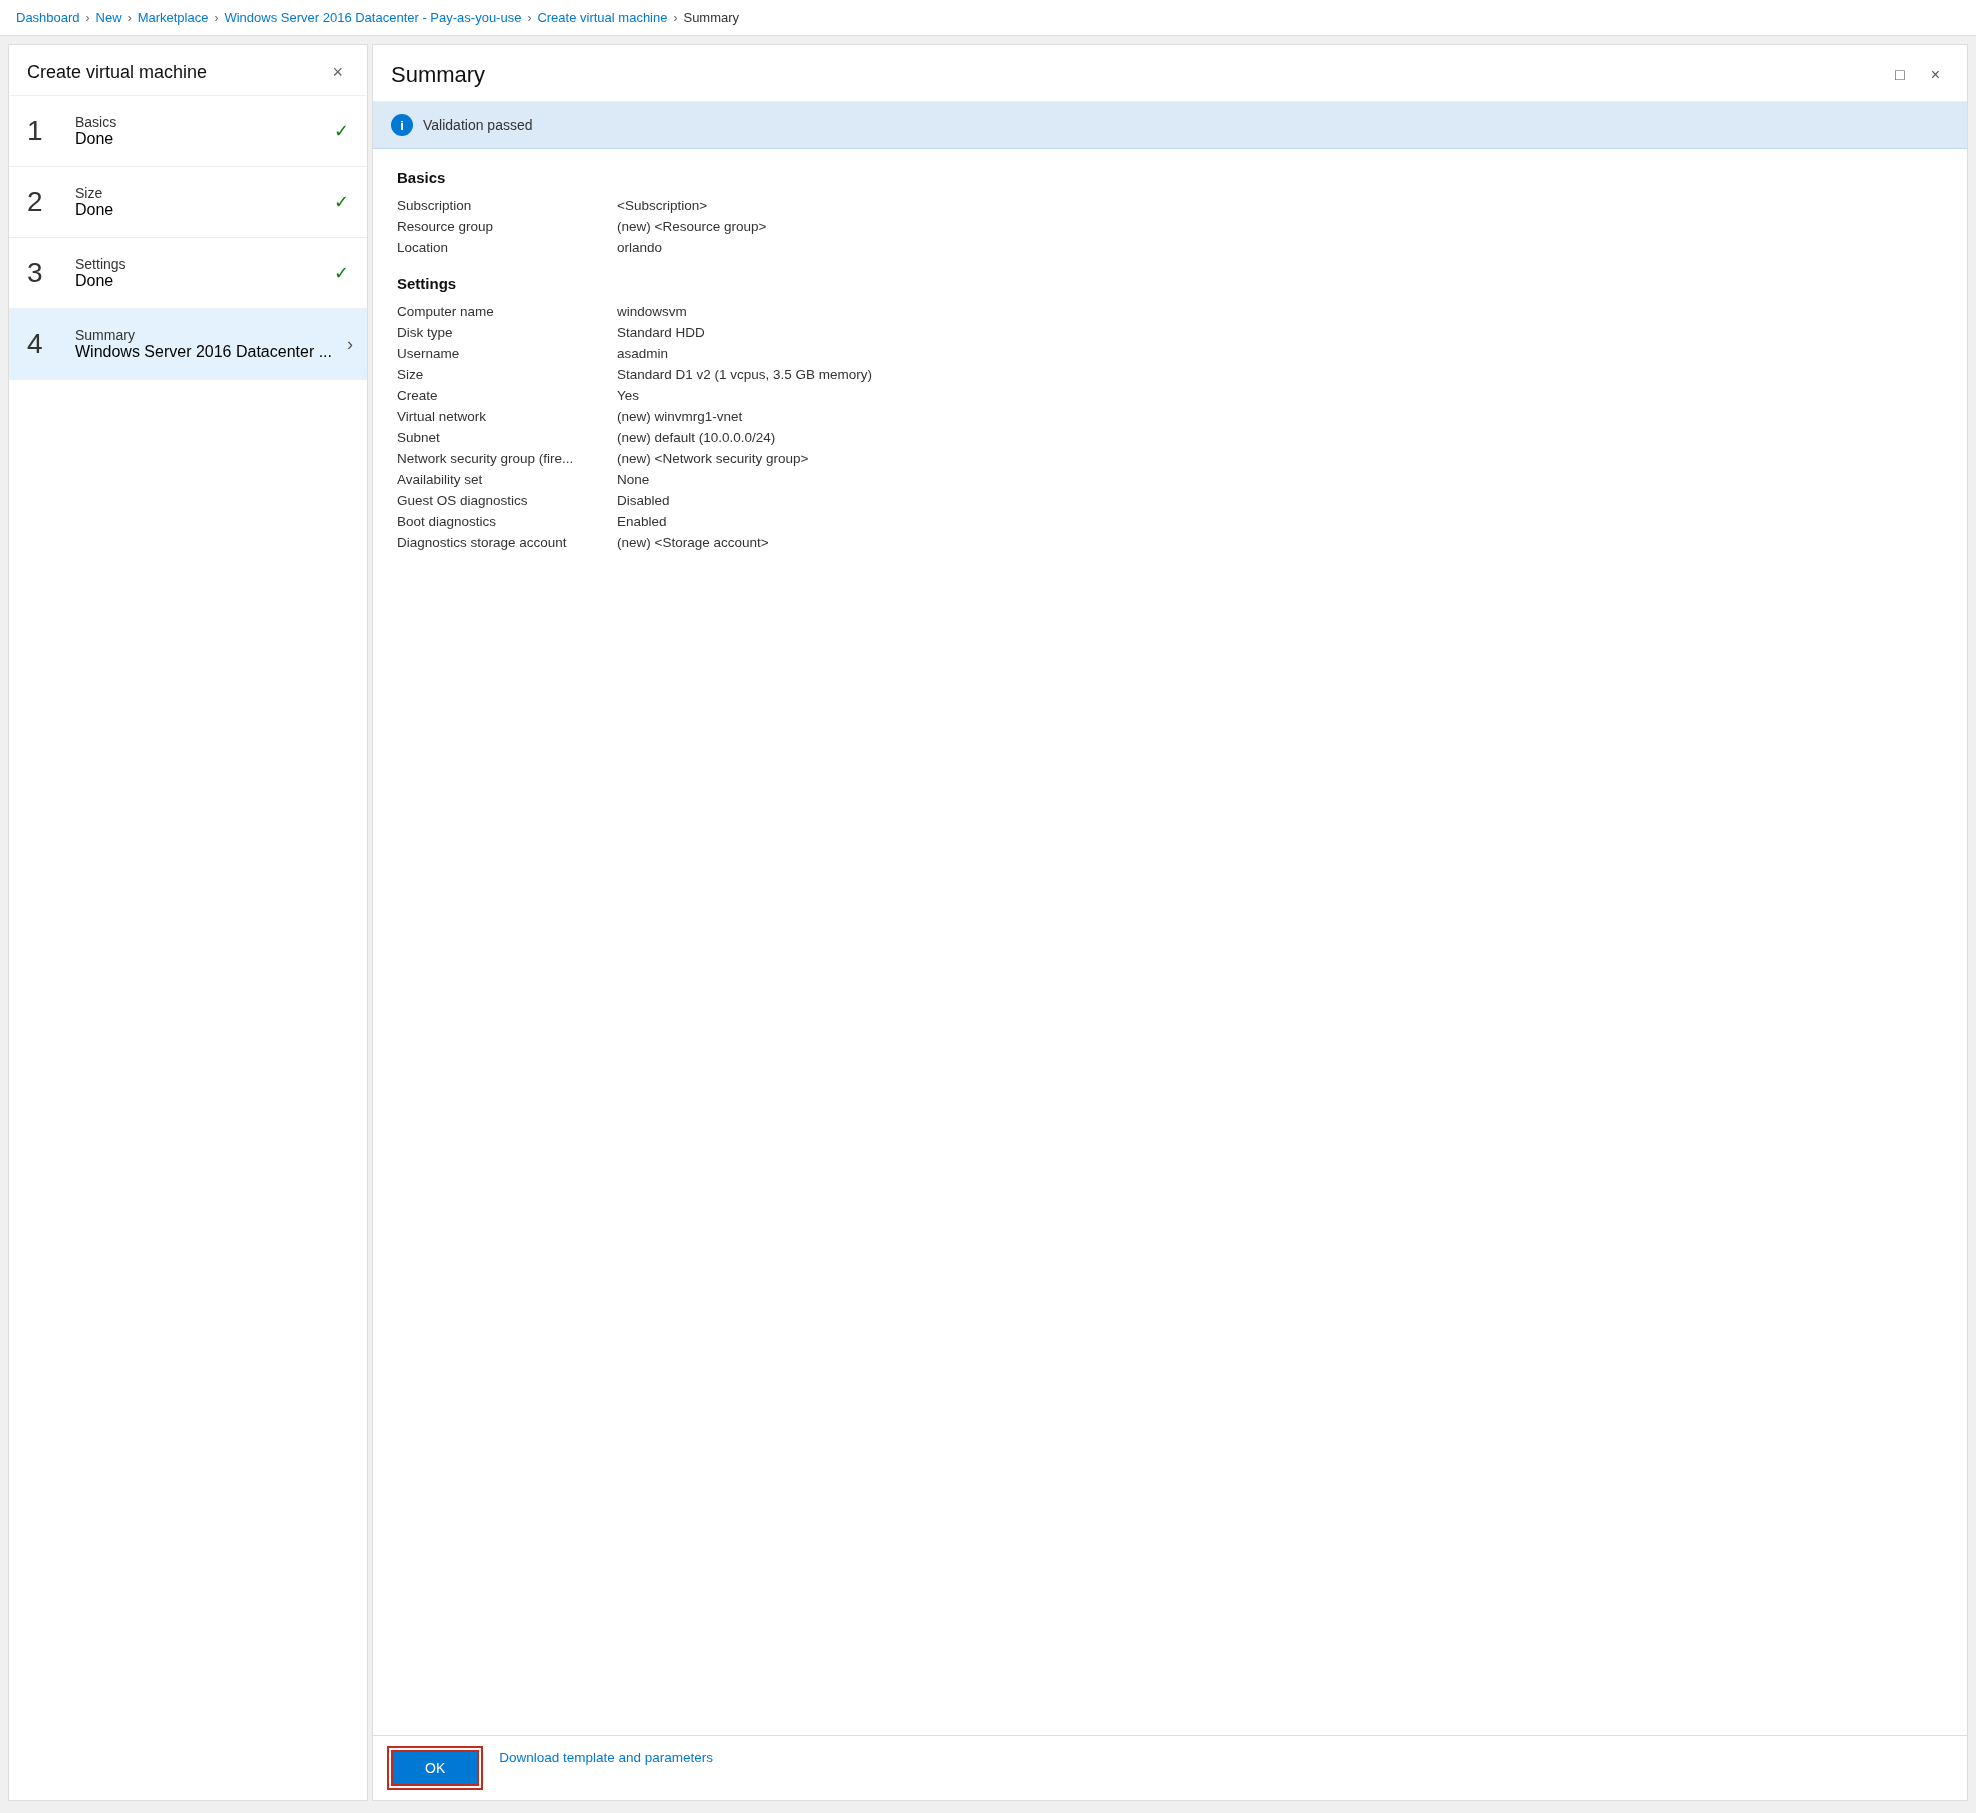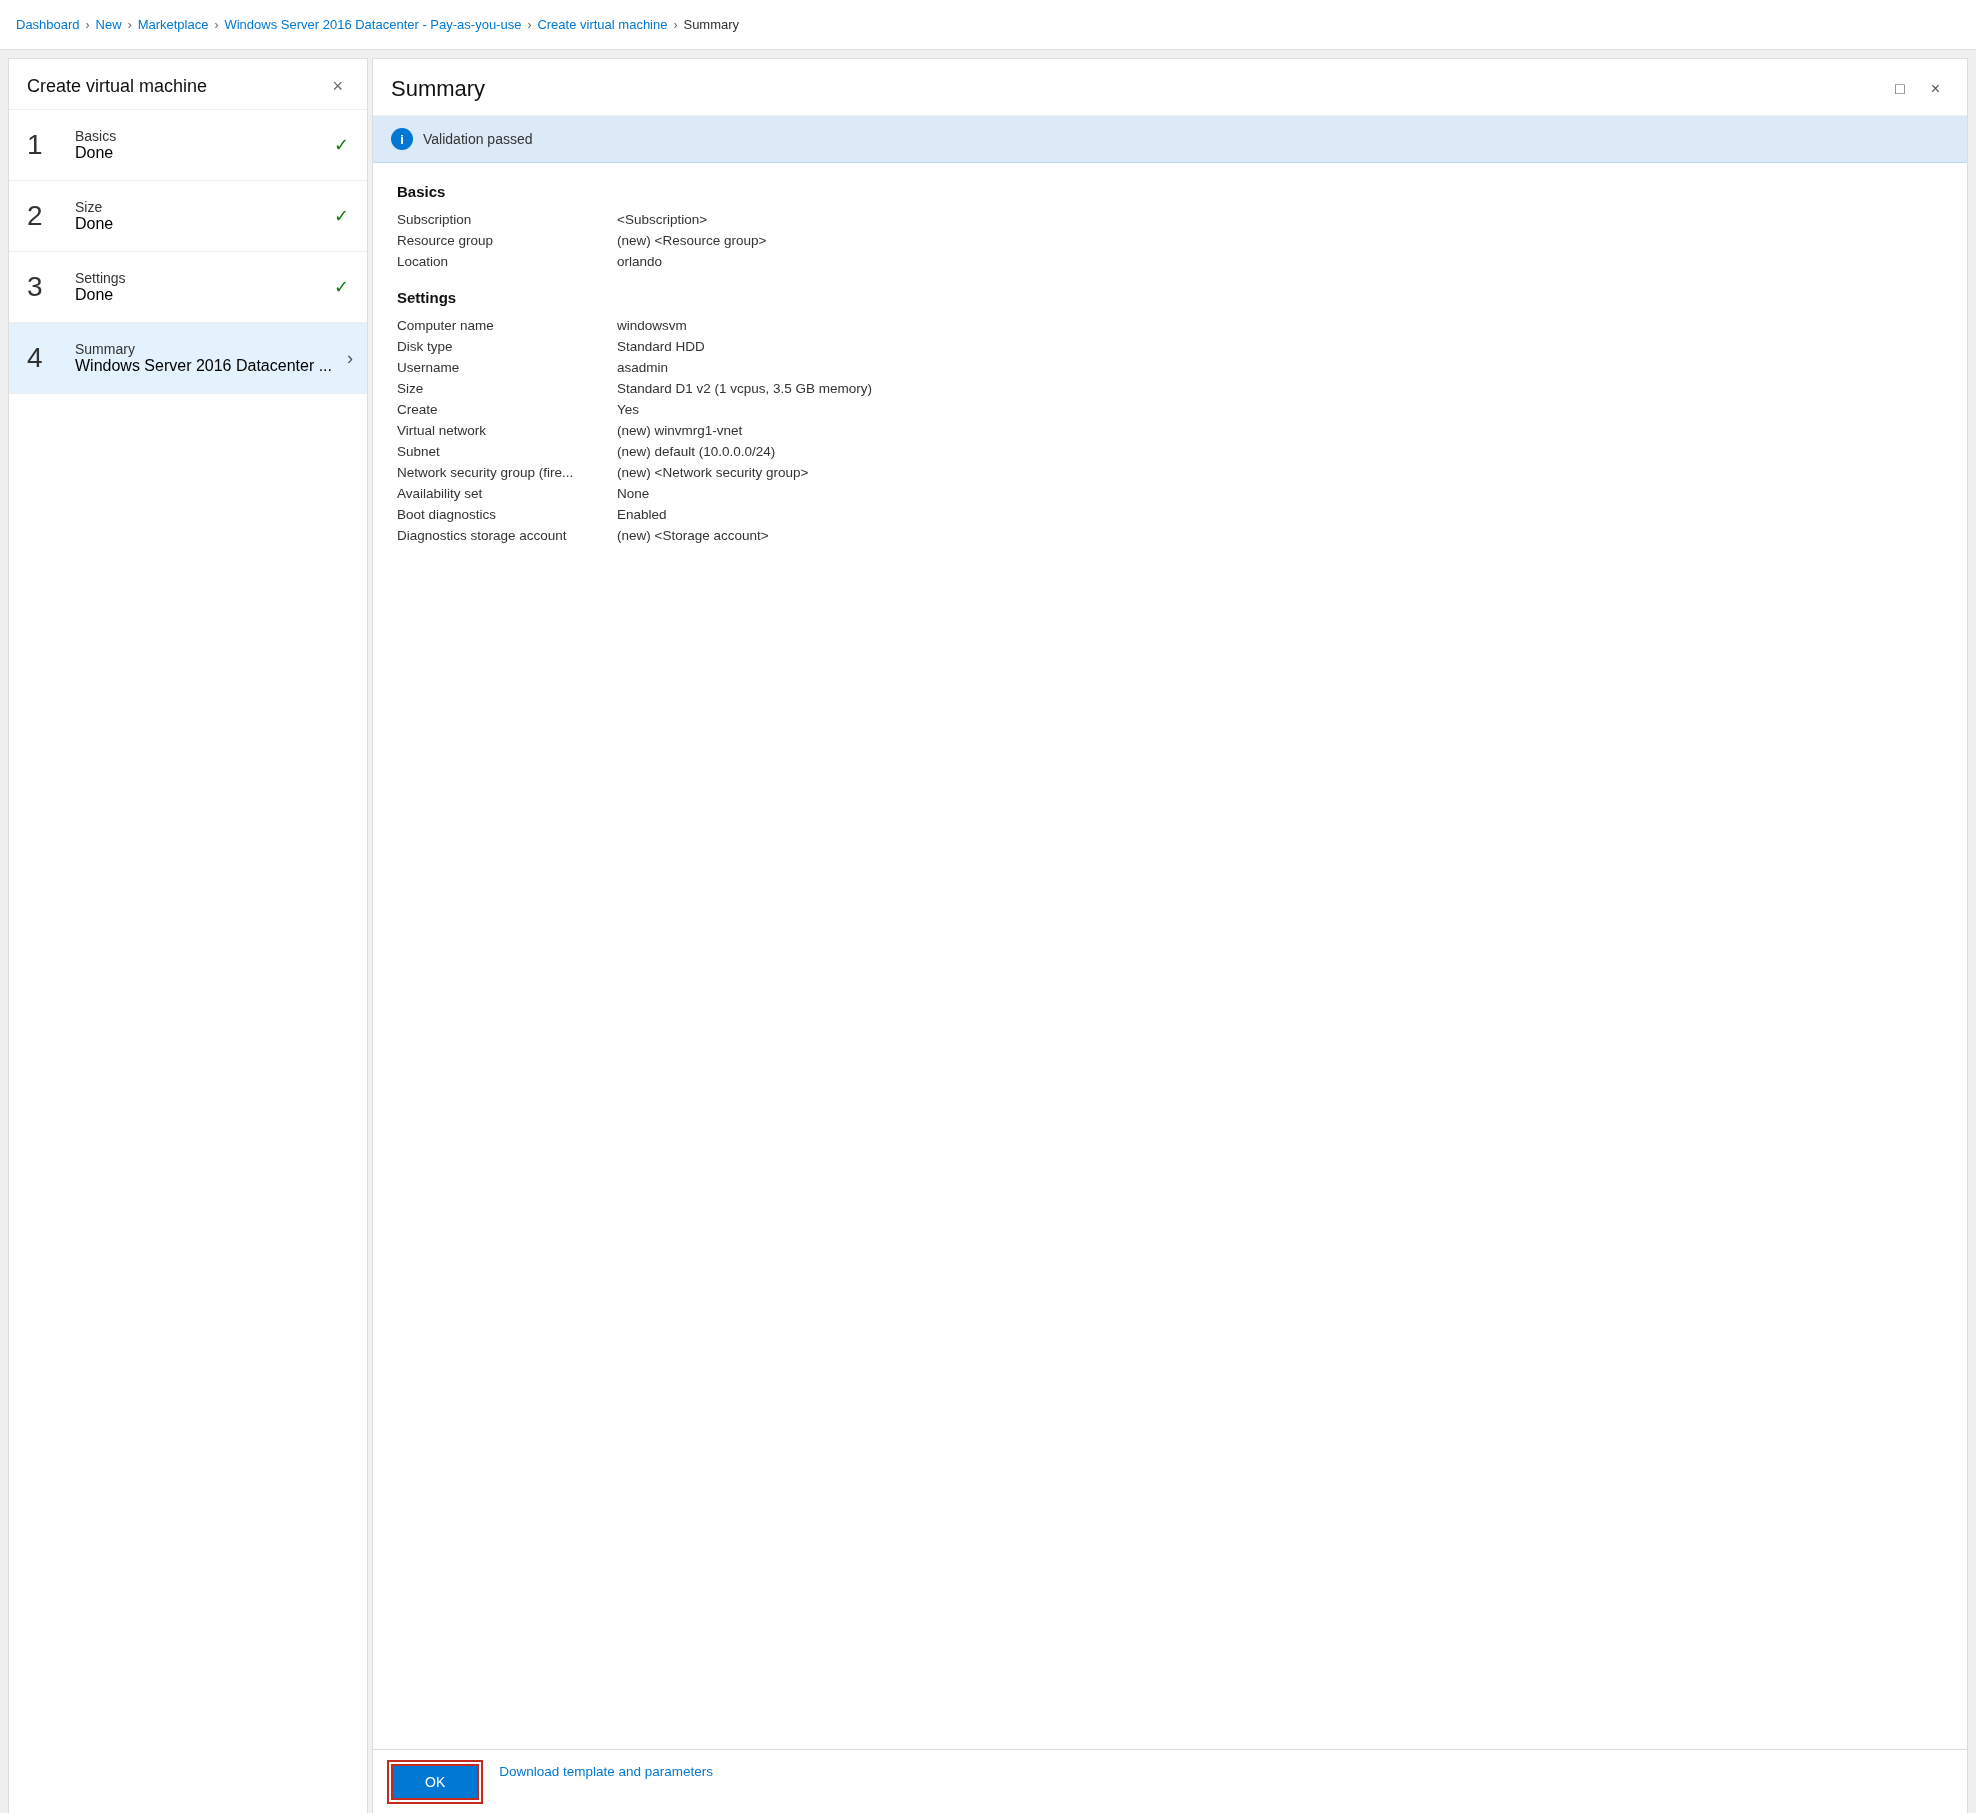--- a/index.html
+++ b/index.html
@@ -6,21 +6,21 @@
     body {
       font-family: 'Segoe UI', Arial, sans-serif;
       font-size: 14px;
       background: #f0f0f0;
       color: #333;
     }
 
     
     .breadcrumb {
       background: #fff;
-      padding: 17px 16px;
+      padding: 10px 16px;
       border-bottom: 1px solid #e0e0e0;
       display: flex;
       align-items: center;
       gap: 6px;
       font-size: 13px;
       color: #0078d4;
     }
     .breadcrumb-sep {
       color: #666;
       font-size: 12px;
@@ -393,20 +393,24 @@
         </div>
         <div class="info-row">
           <span class="info-label">Network security group (fire...</span>
           <span class="info-value">(new) &lt;Network security group&gt;</span>
         </div>
         <div class="info-row">
           <span class="info-label">Availability set</span>
           <span class="info-value">None</span>
         </div>
         <div class="info-row">
+          <span class="info-label">Guest OS diagnostics</span>
+          <span class="info-value">Disabled</span>
+        </div>
+        <div class="info-row">
           <span class="info-label">Boot diagnostics</span>
           <span class="info-value">Enabled</span>
         </div>
         <div class="info-row">
           <span class="info-label">Diagnostics storage account</span>
           <span class="info-value">(new) &lt;Storage account&gt;</span>
         </div>
       </div>
     </div>
 

